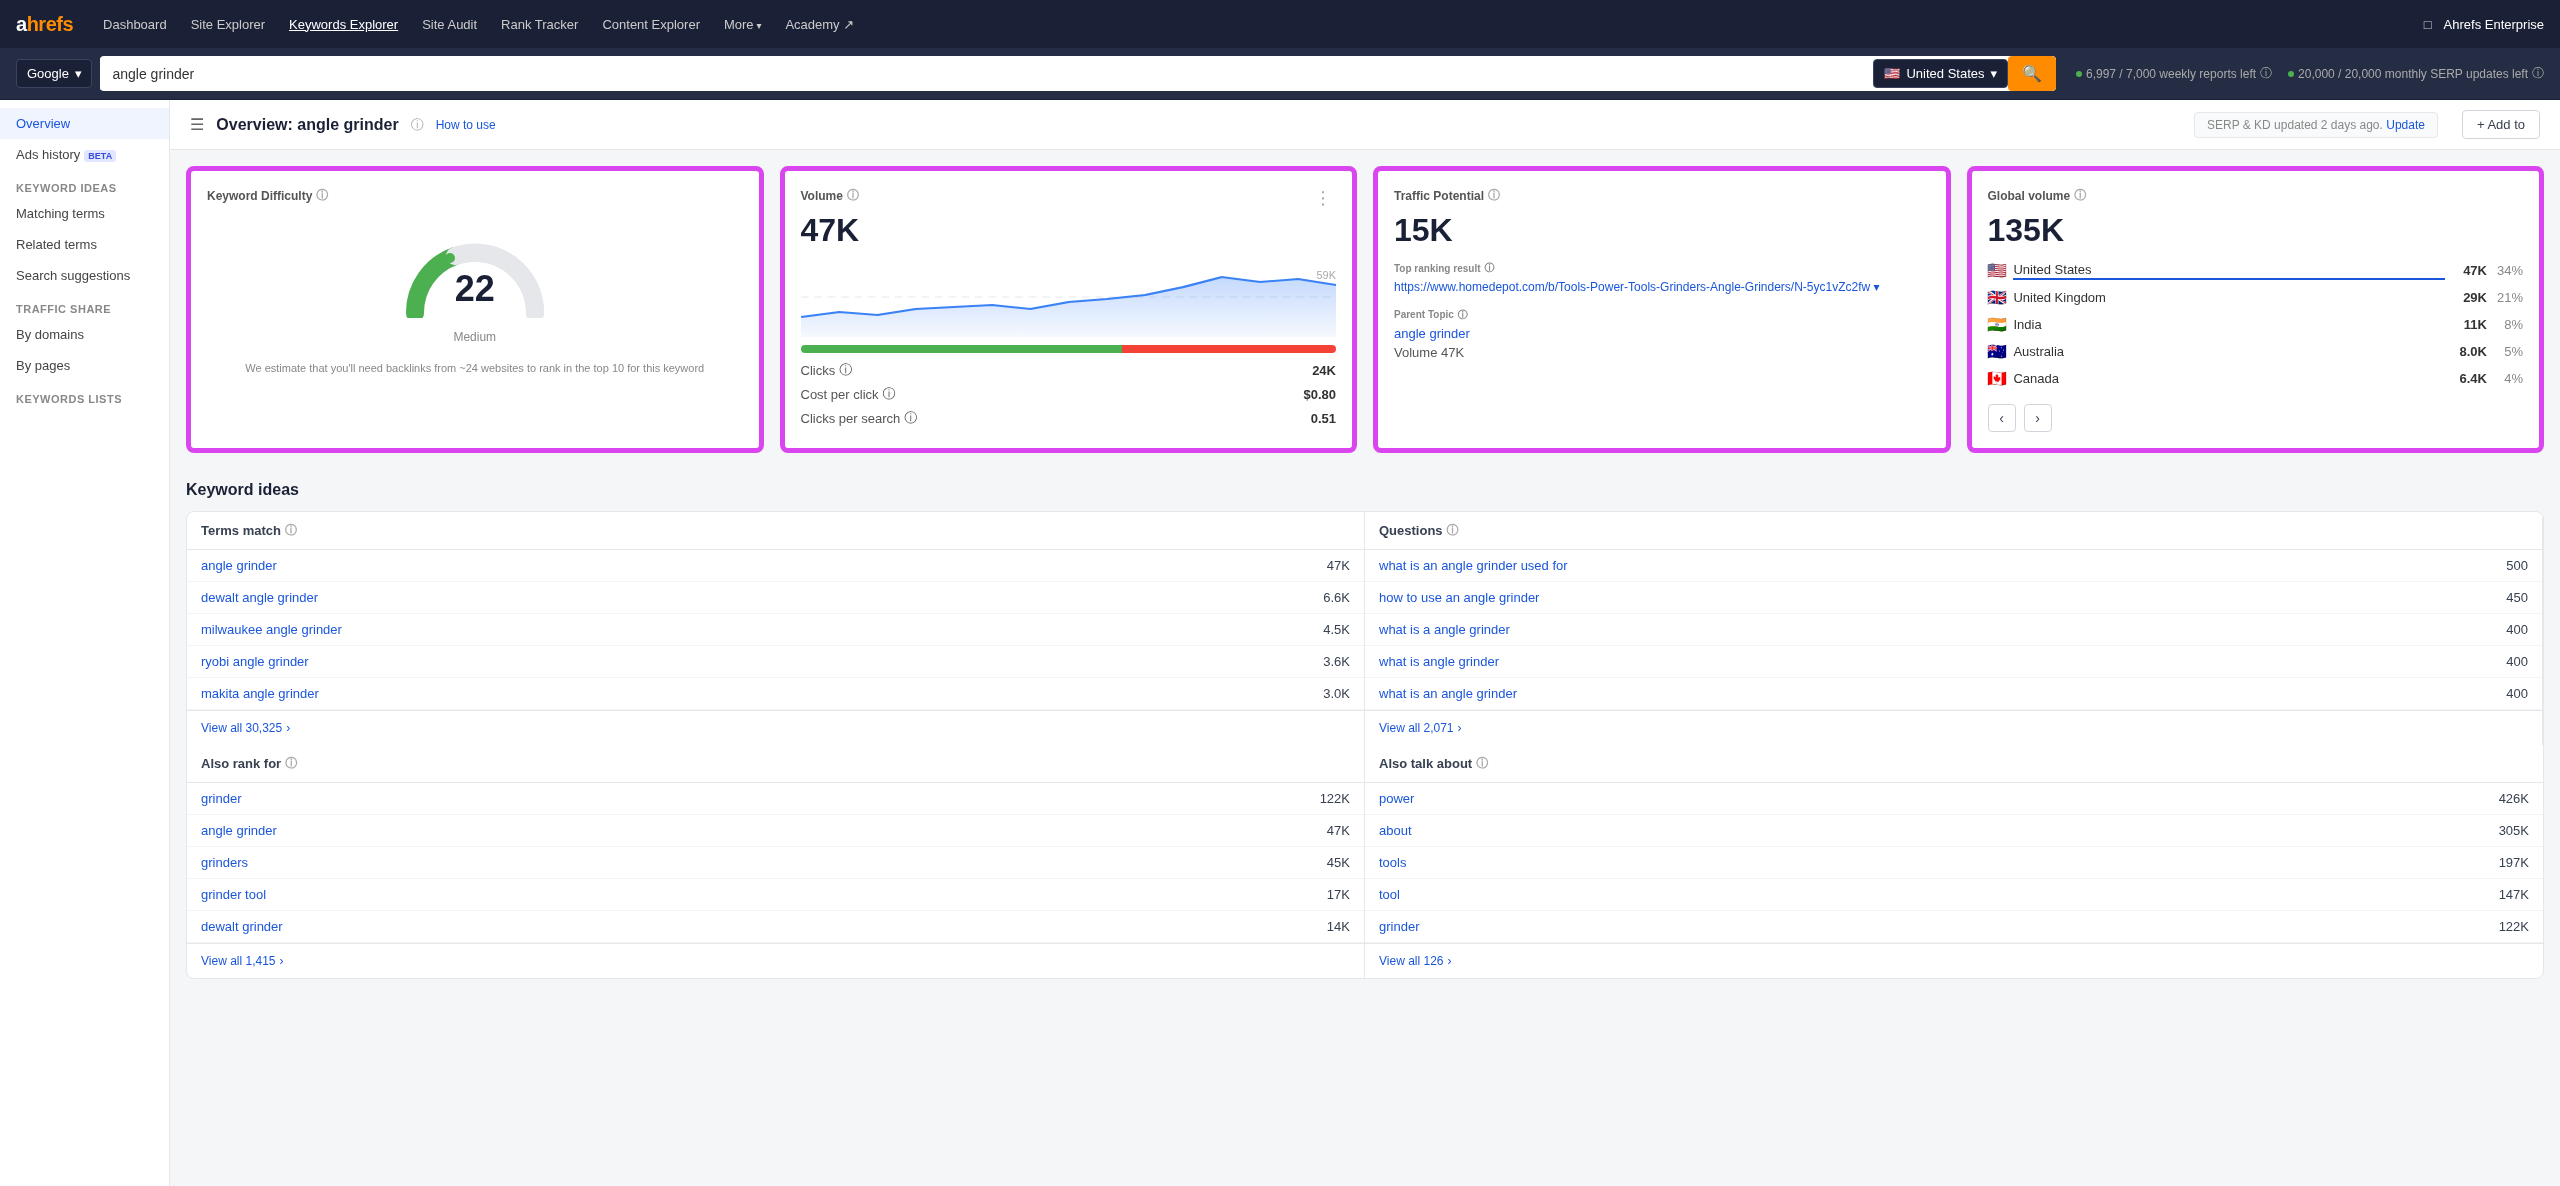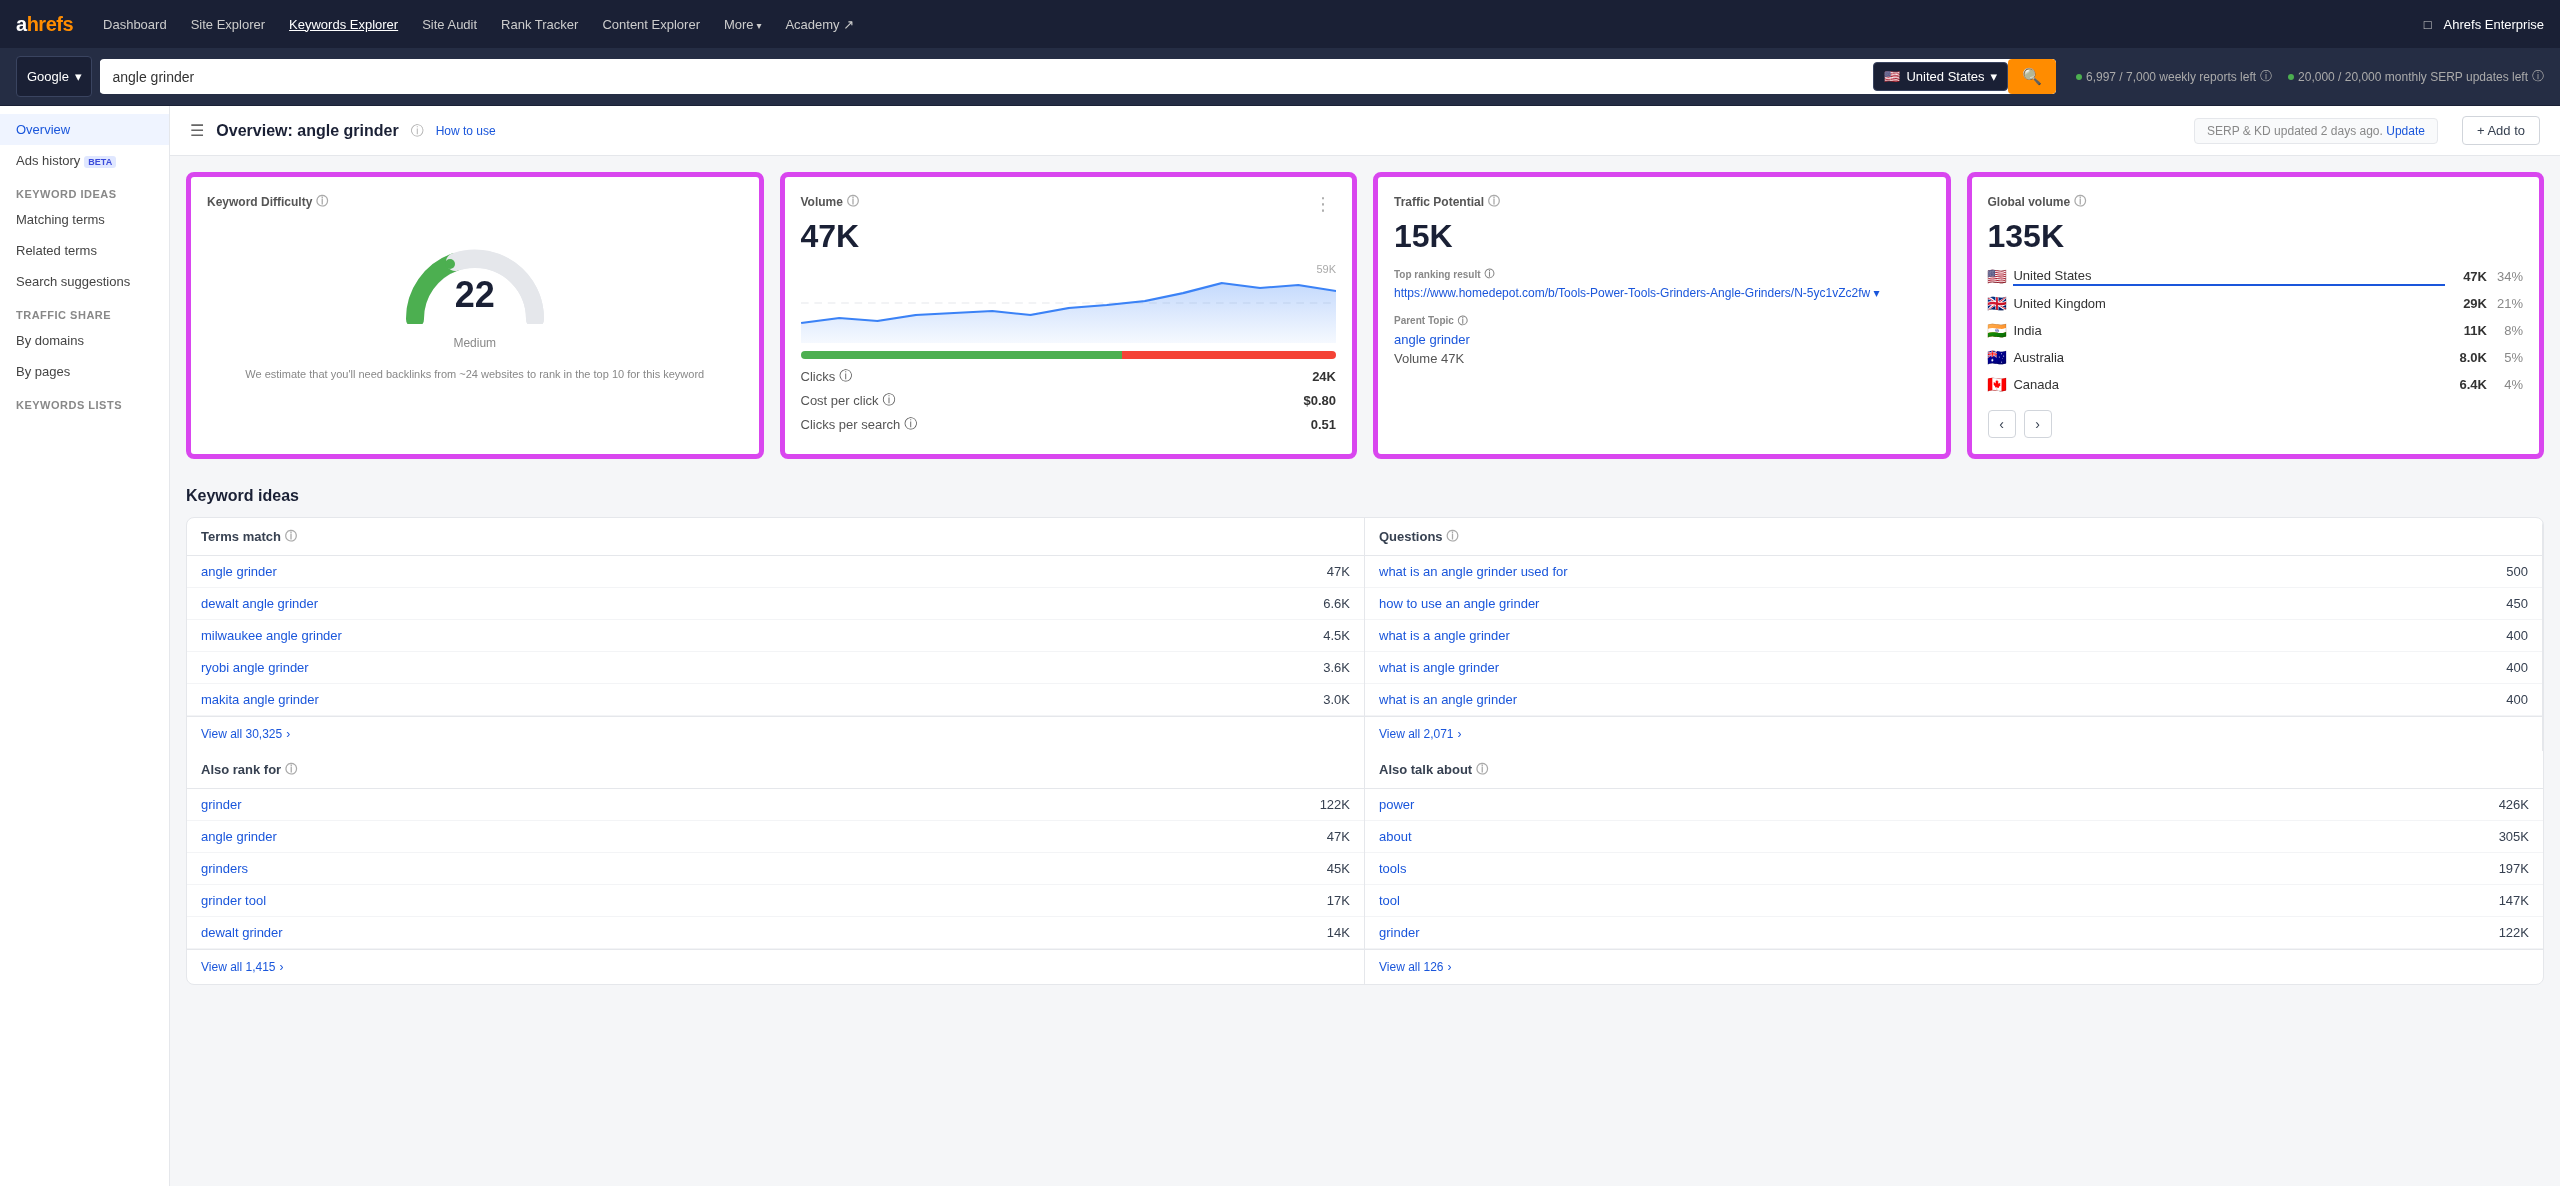--- a/index.html
+++ b/index.html
@@ -47,21 +47,21 @@
       display: flex;
       align-items: center;
       padding: 8px 16px;
       gap: 8px;
       border-bottom: 1px solid #1a2035;
     }
     .engine-select {
       background: #1a2035;
       border: 1px solid #3a4460;
       color: #fff;
-      padding: 12px 10px;
+      padding: 6px 10px;
       border-radius: 4px;
       font-size: 13px;
       cursor: pointer;
       display: flex;
       align-items: center;
       gap: 6px;
     }
     .search-input-wrap {
       flex: 1;
       display: flex;
@@ -279,21 +279,21 @@
 
     
     .volume-chart-area {
       position: relative;
       height: 80px;
       margin: 8px 0;
     }
     .volume-sparkline { width: 100%; height: 80px; }
     .volume-top-label {
       position: absolute;
-      top: 0;
+      top: 12px;
       right: 0;
       font-size: 11px;
       color: #aaa;
     }
     .volume-bar {
       height: 8px;
       background: linear-gradient(to right, #4caf50 60%, #ff9800 15%, #f44336 25%);
       border-radius: 4px;
       margin: 8px 0;
     }

